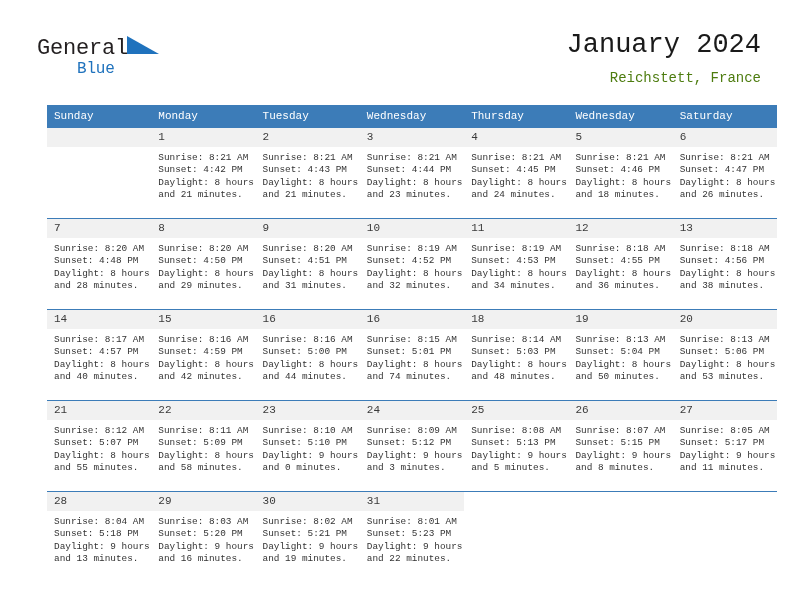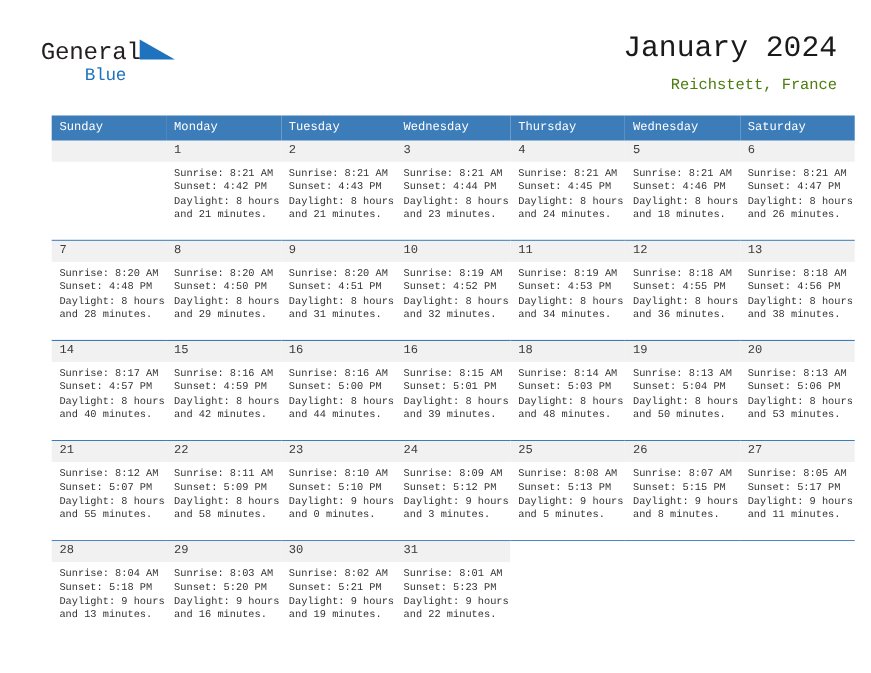--- a/index.html
+++ b/index.html
@@ -361,21 +361,21 @@
               </div>
             </div>
           </td>
           <td>
             <div class="daycell">
               <div class="daynum-band">16</div>
               <div class="details">
                 <div>Sunrise: 8:15 AM</div>
                 <div>Sunset: 5:01 PM</div>
                 <div>Daylight: 8 hours</div>
-                <div>and 39 minutes.</div>
+                <div>and 74 minutes.</div>
               </div>
             </div>
           </td>
           <td>
             <div class="daycell">
               <div class="daynum-band">18</div>
               <div class="details">
                 <div>Sunrise: 8:14 AM</div>
                 <div>Sunset: 5:03 PM</div>
                 <div>Daylight: 8 hours</div>

